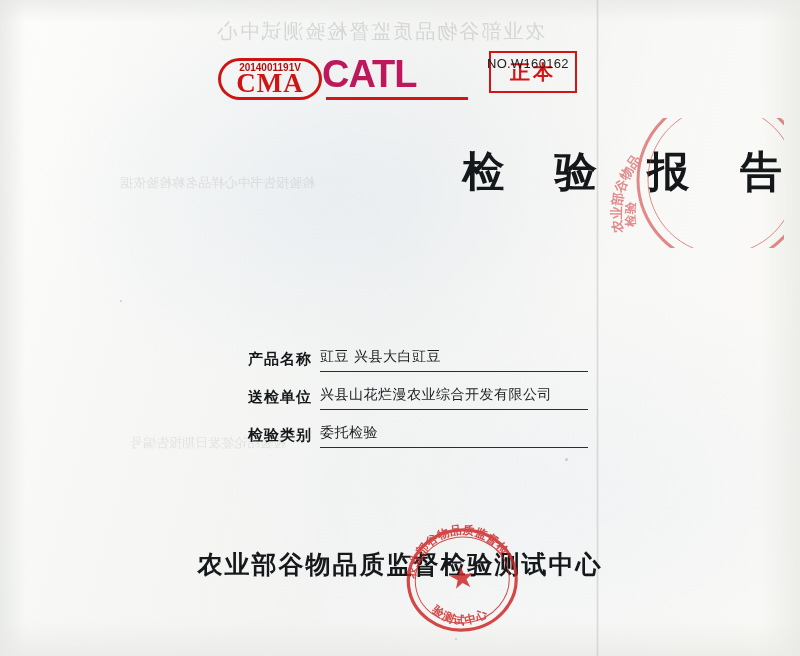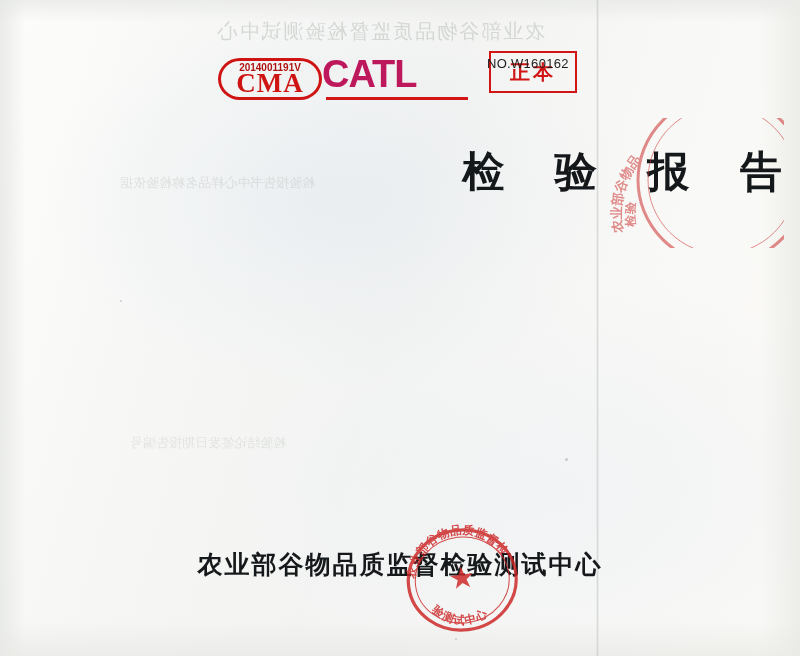--- a/index.html
+++ b/index.html
@@ -310,20 +310,44 @@
       <div class="zb-box"></div>
       <div class="zb-text">正本</div>
     </div>
   </div>
 
   <div class="cma-code">2014001191V</div>
   <div class="report-no">NO.W160162</div>
 
   <div class="doc-title">检 验 报 告</div>
 
+  <div class="fields">
+
+    <div class="field-row">
+      <div class="field-label">产品名称</div>
+      <div class="field-value-wrap">
+        <div class="field-value">豇豆   兴县大白豇豆</div>
+      </div>
+    </div>
+
+    <div class="field-row">
+      <div class="field-label">送检单位</div>
+      <div class="field-value-wrap">
+        <div class="field-value">兴县山花烂漫农业综合开发有限公司</div>
+      </div>
+    </div>
+
+    <div class="field-row">
+      <div class="field-label">检验类别</div>
+      <div class="field-value-wrap">
+        <div class="field-value">委托检验</div>
+      </div>
+    </div>
+
+  </div>
 
   <div class="org-line">农业部谷物品质监督检验测试中心</div>
 
   <div class="seal-right">
     <svg viewBox="0 0 180 130" xmlns="http://www.w3.org/2000/svg">
       <defs>
         <path id="arcRight" d="M 20,118 A 84,84 0 0 1 96,12" fill="none"></path>
         <path id="arcRight2" d="M 34,120 A 70,70 0 0 1 92,28" fill="none"></path>
       </defs>
       <circle cx="118" cy="62" r="84" fill="none" stroke="#cc3030" stroke-width="3"></circle>

